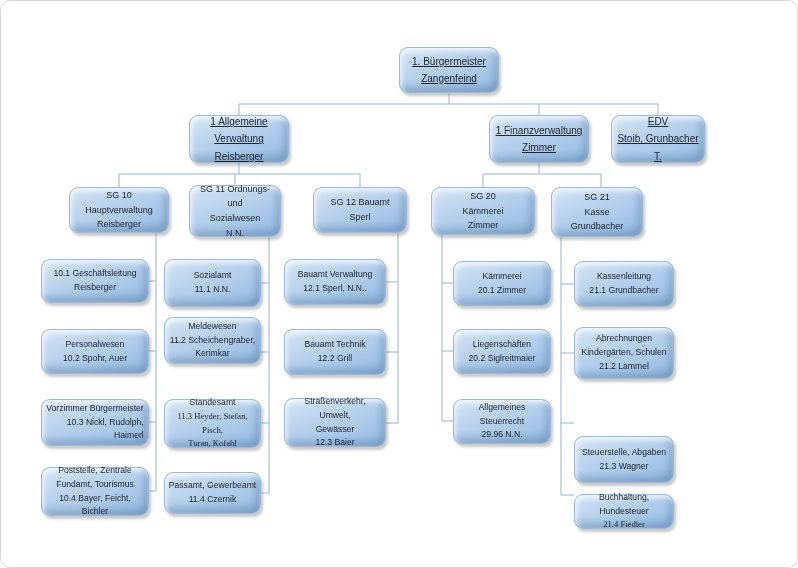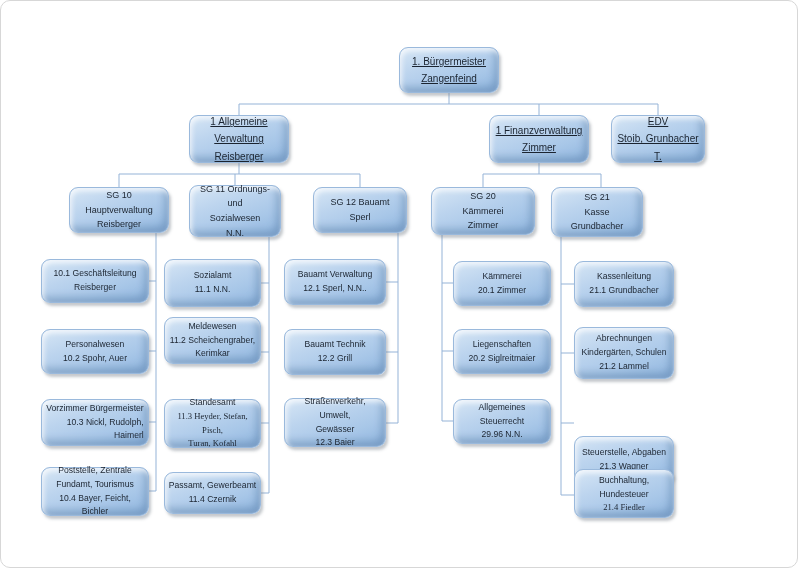--- a/index.html
+++ b/index.html
@@ -166,18 +166,18 @@
   </div>
   <div class="node leaf" style="left:573px;top:326px;width:100px;height:52px;">
     <span class="t">Abrechnungen
 Kindergärten, Schulen
 21.2 Lammel</span>
   </div>
   <div class="node leaf" style="left:573px;top:399px;width:100px;height:47px;margin-top:36px;">
     <span class="t">Steuerstelle, Abgaben
 21.3 Wagner</span>
   </div>
-  <div class="node leaf" style="left:573px;top:468px;width:100px;height:49px;justify-content:flex-end;">
+  <div class="node leaf" style="left:573px;top:493px;width:100px;height:35px;">
     <span class="t">Buchhaltung, Hundesteuer</span>
     <span class="ts">21.4 Fiedler</span>
   </div>
 
 </div>
 
 </body></html>

